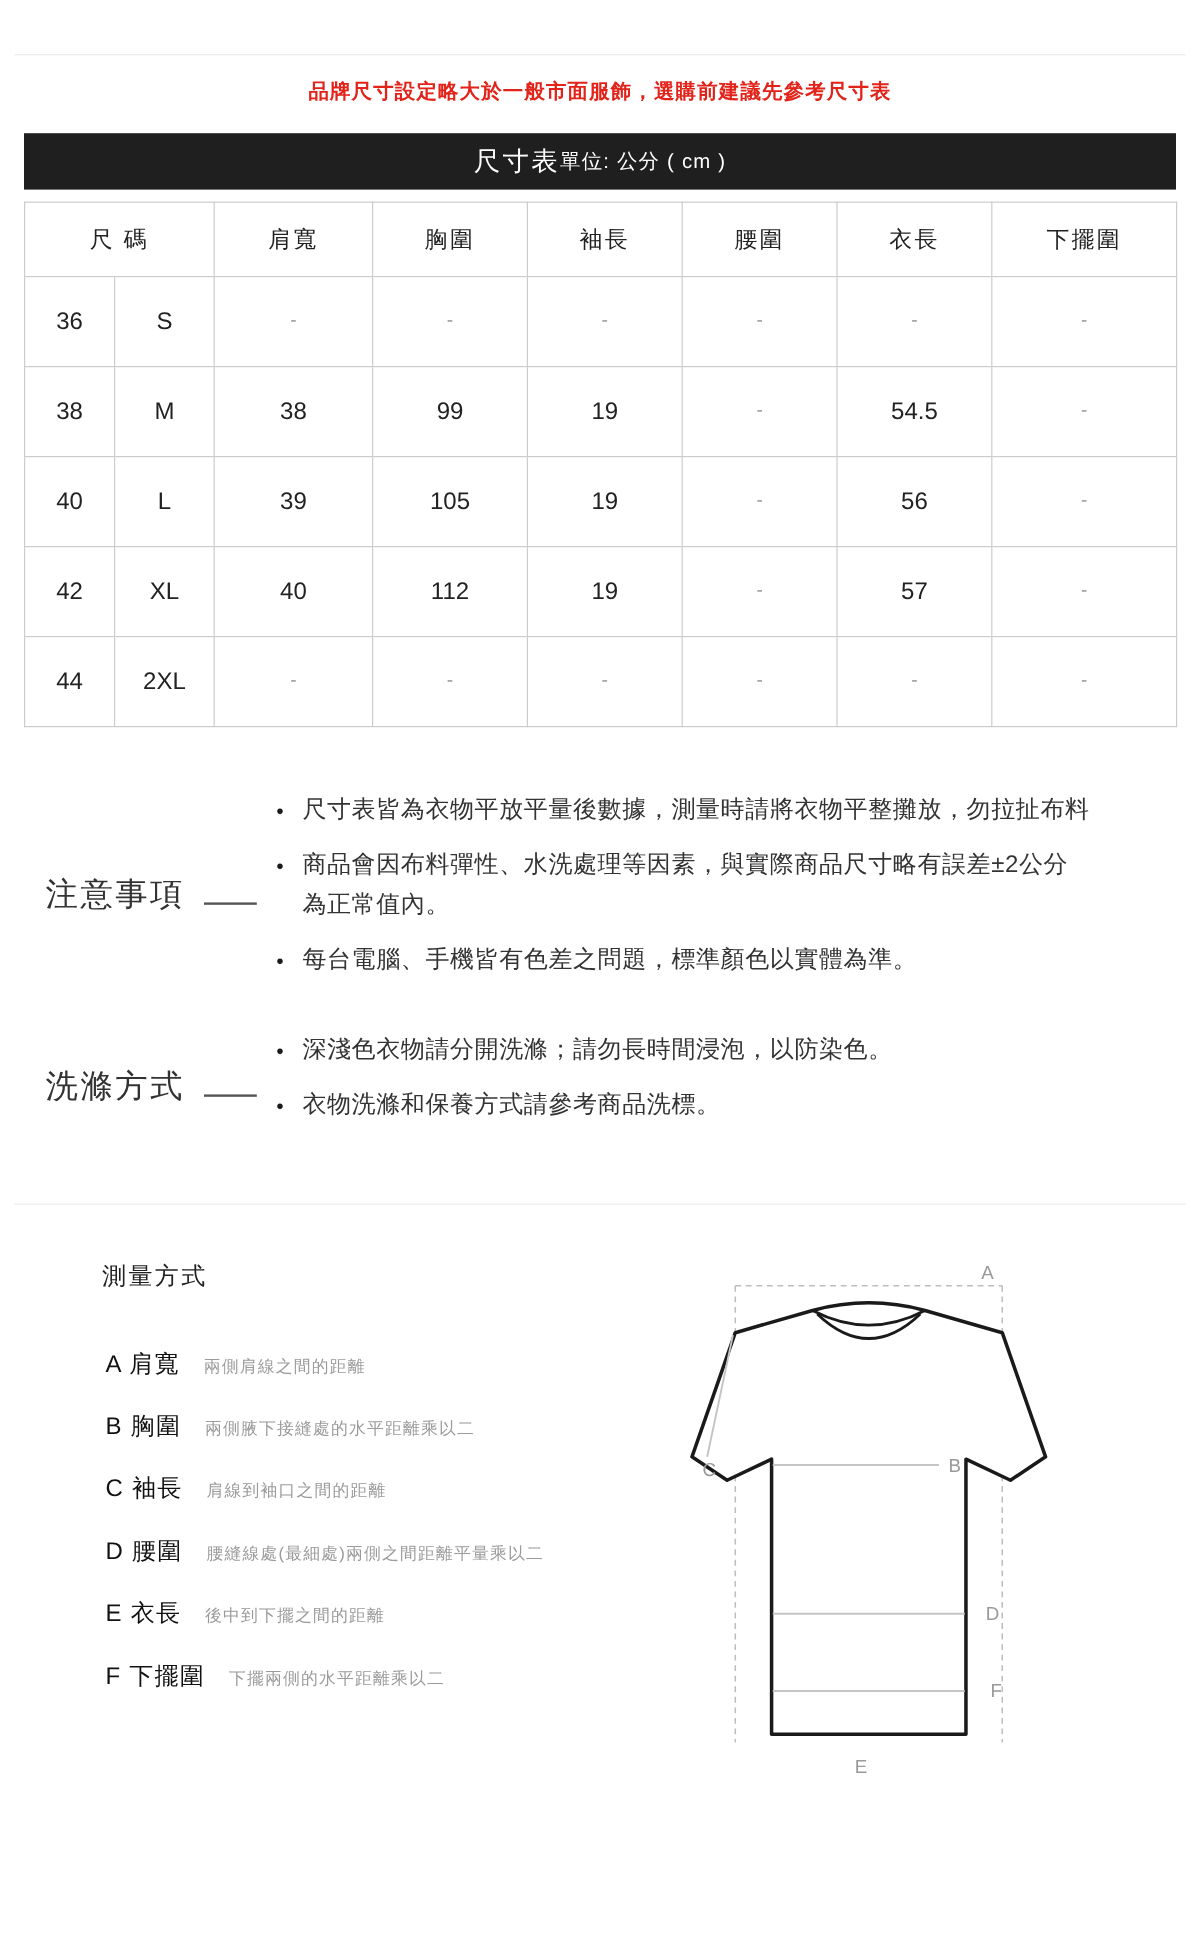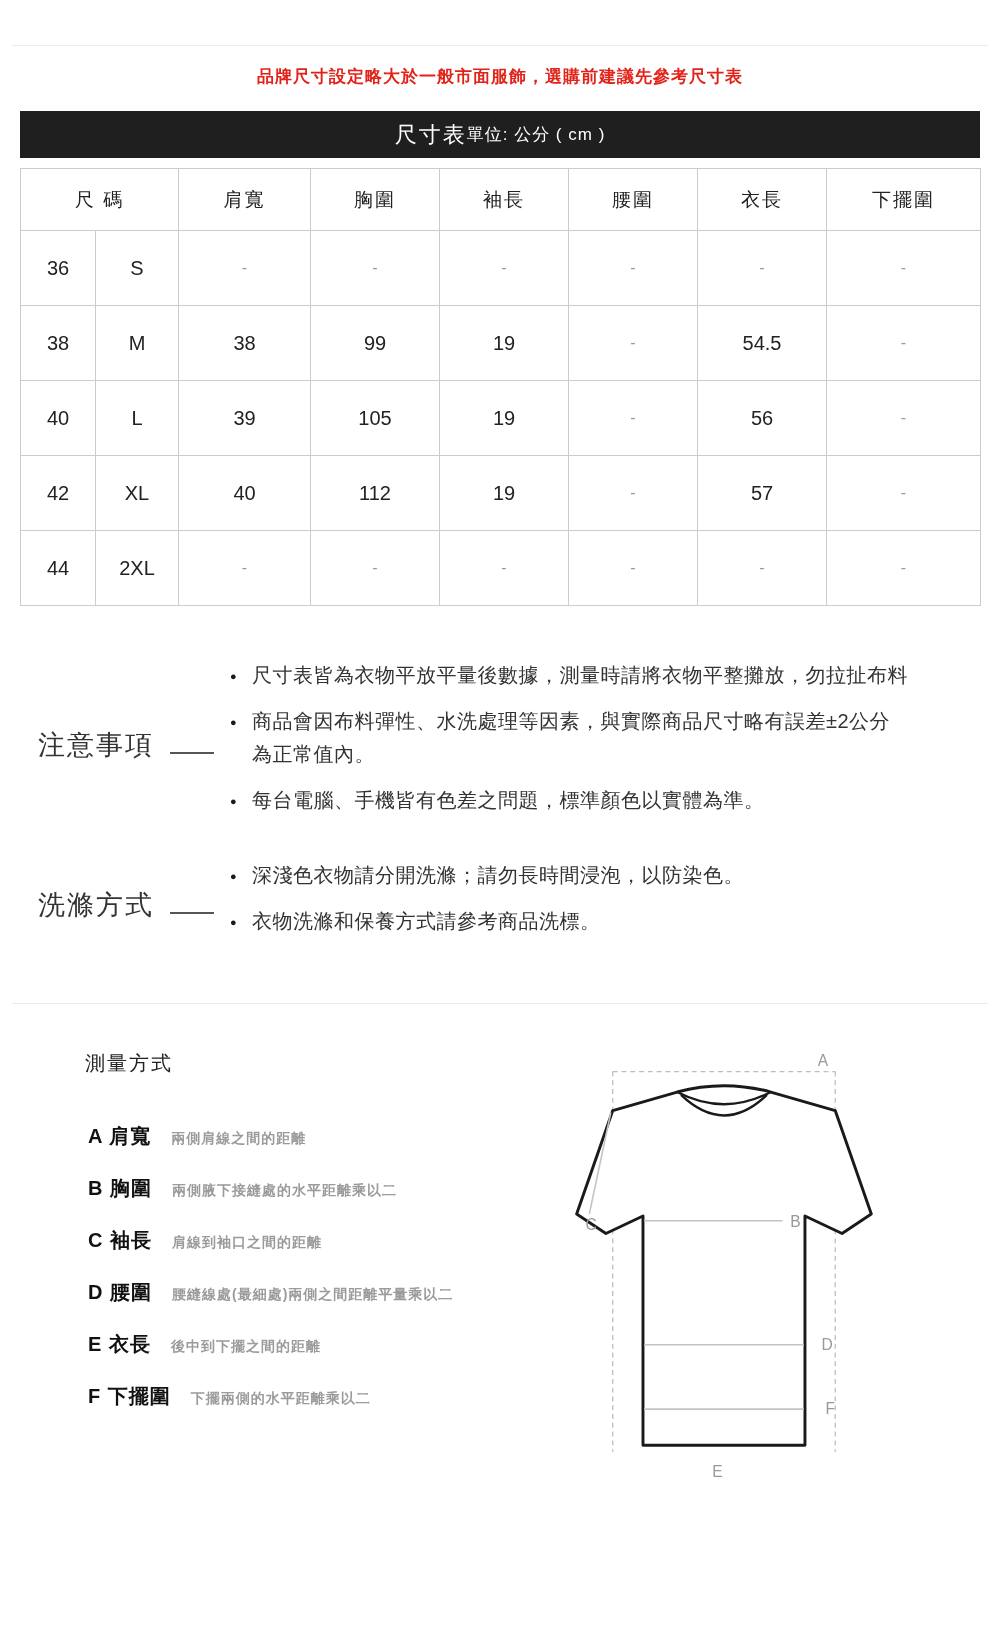--- a/index.html
+++ b/index.html
@@ -58,21 +58,21 @@
     font-size: 20px; line-height: 1.62; color: #333;
     letter-spacing: 0.5px; white-space: pre-line;
   }
   .bullet-list li::before {
     content: "\25CF"; position: absolute; left: 0; top: 9px;
     font-size: 11px; color: #1a1a1a;
   }
 
   .measure-section { position: relative; margin-top: 46px; height: 500px; }
   .measure-title { margin-left: 85px; font-size: 20px; color: #222; letter-spacing: 2px; font-family: Liberation Serif, serif; }
-  .measure-list { margin: 46px 0 0 88px; width: 500px; font-weight: bold; }
+  .measure-list { margin: 46px 0 0 88px; width: 500px; }
   .measure-item { display: flex; align-items: baseline; margin-bottom: 25px; }
   .m-label { font-size: 20px; color: #111; white-space: nowrap; margin-right: 20px; letter-spacing: 1px; }
   .m-desc { font-size: 14px; color: #9b9b9b; letter-spacing: 1px; }
 
   .diagram { position: absolute; left: 562px; top: 0; width: 322px; }
   .diagram svg { display: block; }
   .diagram text { fill: #999; font-size: 16px; font-family: "Liberation Sans", sans-serif; }
   .shirt { fill: #fff; stroke: #1a1a1a; stroke-width: 3; stroke-linejoin: round; }
   .collar { fill: none; stroke: #1a1a1a; stroke-width: 2.4; }
   .gline { stroke: #c4c4c4; stroke-width: 1.6; }

